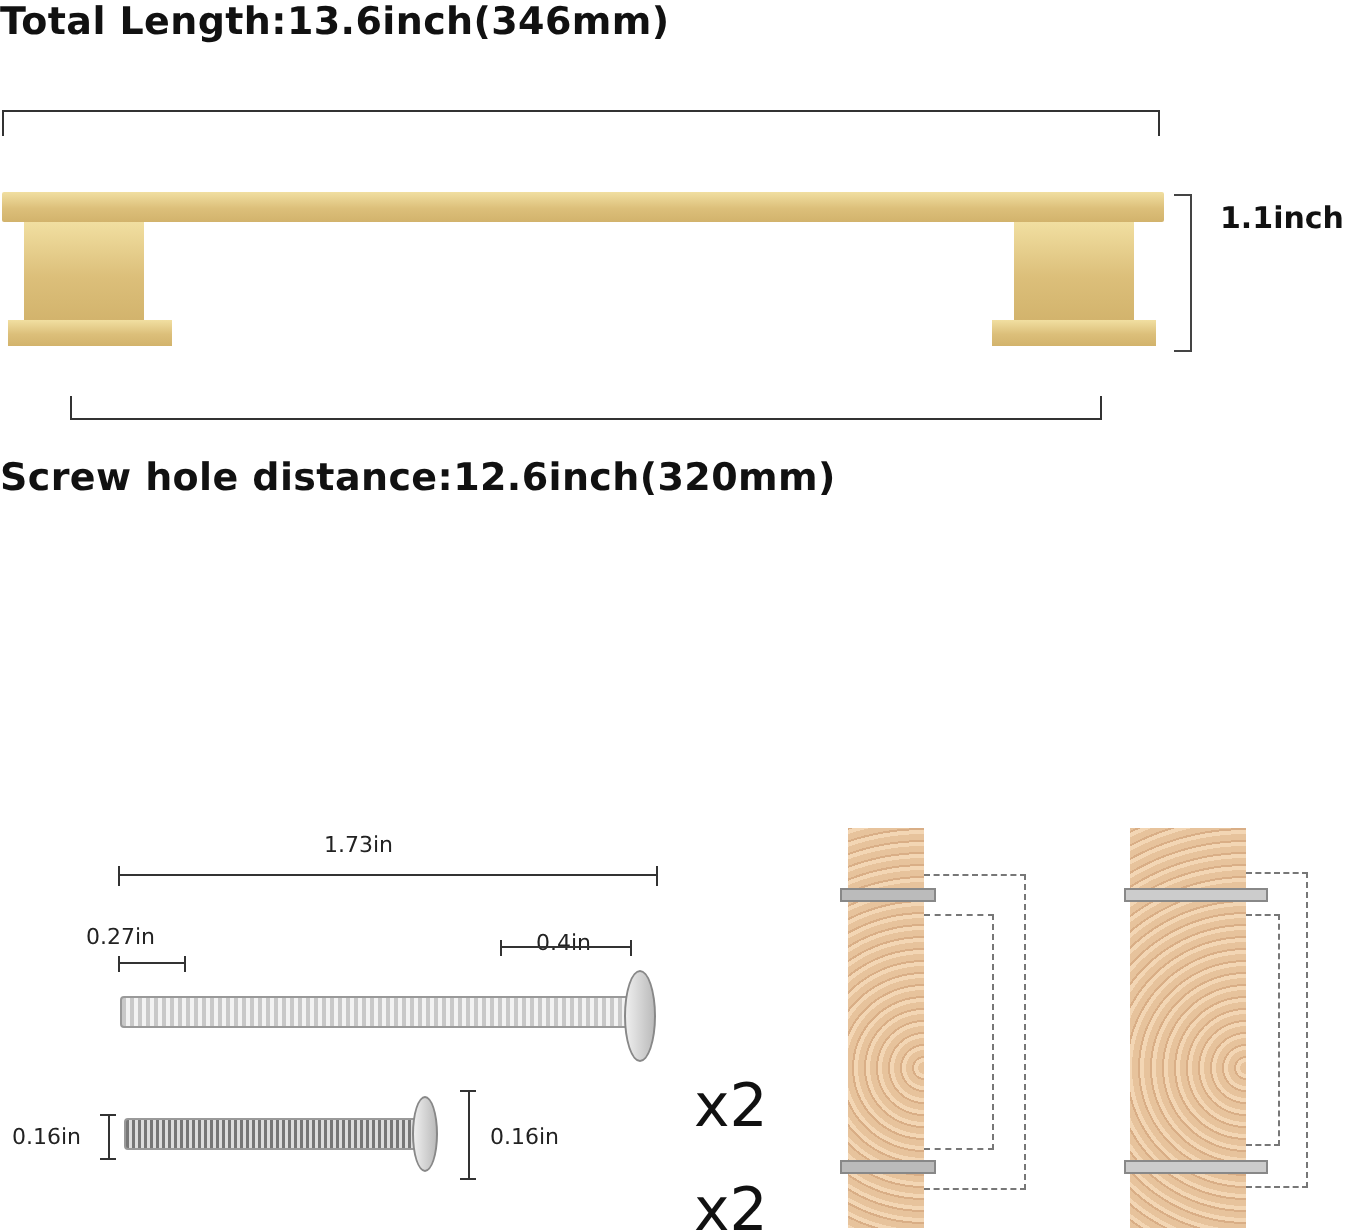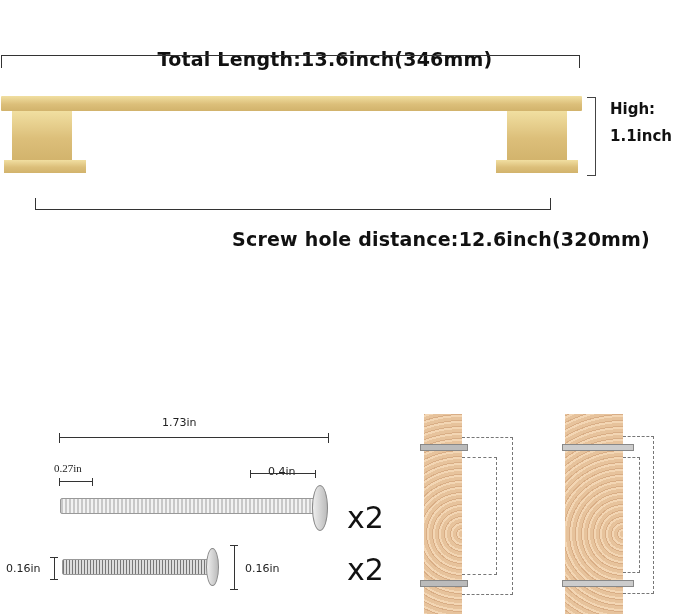--- a/index.html
+++ b/index.html
@@ -2,57 +2,56 @@
 <html><head>
 <meta charset="utf-8">
 <style>
   html, body { margin:0; padding:0; background:#ffffff; }
   body { width:679px; height:616px; position:relative; overflow:hidden;
          font-family:"DejaVu Sans", sans-serif; color:#111; }
   .abs { position:absolute; }
   .title { font-size:19px; font-weight:bold; letter-spacing:0.2px; white-space:nowrap; }
   .hl { font-size:15px; font-weight:bold; line-height:27px; }
   .sm { font-size:11px; color:#222; white-space:nowrap; }
-  .xl { font-size:30px; color:#111; white-space:nowrap; }
+  .xl { font-size:30px; color:#111; white-space:nowrap;margin-top:36px; }
   .gold { background:linear-gradient(#f1dfa1,#dcbf7a 55%,#d2b36c); }
   .wood { background:
      repeating-radial-gradient(circle at 100% 60%, #e7c39c 0 3px, #f3d6b4 3px 5px, #d9ae86 5px 6px);
   }
   .dash { border:1.5px dashed #777; }
 </style>
 </head>
 <body>
 
-<div class="abs title" style="left:0;width:650px;top:0;text-align:center;margin-top:48px;">Total Length:13.6inch(346mm)</div>
+<div class="abs title" style="left:0;width:650px;top:0;">Total Length:13.6inch(346mm)</div>
 
 <div class="abs" style="left:1px;top:55px;width:577px;height:12px;border-top:1.5px solid #333;border-left:1.5px solid #333;border-right:1.5px solid #333;"></div>
 
 <div class="abs" style="left:0;top:96px;width:584px;height:80px;">
   <div class="abs gold" style="left:1px;top:0;width:581px;height:15px;border-radius:1px;"></div>
   <div class="abs gold" style="left:12px;top:15px;width:60px;height:50px;"></div>
   <div class="abs gold" style="left:4px;top:64px;width:82px;height:13px;"></div>
   <div class="abs gold" style="left:507px;top:15px;width:60px;height:50px;"></div>
   <div class="abs gold" style="left:496px;top:64px;width:82px;height:13px;"></div>
 </div>
 
 <div class="abs" style="left:587px;top:97px;width:8px;height:77px;border-top:1.5px solid #444;border-right:1.5px solid #444;border-bottom:1.5px solid #444;"></div>
 <div class="abs hl" style="left:610px;top:96px;">
-  <div>High:</div>
   <div>1.1inch</div>
 </div>
 
 <div class="abs" style="left:35px;top:198px;width:514px;height:11px;border-bottom:1.5px solid #333;border-left:1.5px solid #333;border-right:1.5px solid #333;"></div>
-<div class="abs title" style="left:0;width:650px;top:228px;text-align:right;">Screw hole distance:12.6inch(320mm)</div>
+<div class="abs title" style="left:0;width:650px;top:228px;text-align:left;">Screw hole distance:12.6inch(320mm)</div>
 
 <div class="abs sm" style="left:162px;top:416px;text-align:center;">1.73in</div>
 <div class="abs" style="left:59px;top:433px;width:268px;height:10px;border-left:1.2px solid #333;border-right:1.2px solid #333;">
   <div style="position:absolute;left:0;right:0;top:4px;border-top:1.2px solid #333;"></div>
 </div>
 
-<div class="abs sm" style="left:54px;top:462px;font-family:Liberation Serif, serif;">0.27in</div>
+<div class="abs sm" style="left:43px;top:462px;">0.27in</div>
 <div class="abs" style="left:59px;top:478px;width:32px;height:8px;border-left:1px solid #333;border-right:1px solid #333;">
   <div style="position:absolute;left:0;right:0;top:3px;border-top:1px solid #333;"></div>
 </div>
 
 <div class="abs sm" style="left:268px;top:465px;">0.4in</div>
 <div class="abs" style="left:250px;top:470px;width:64px;height:8px;border-left:1px solid #333;border-right:1px solid #333;">
   <div style="position:absolute;left:0;right:0;top:3px;border-top:1px solid #333;"></div>
 </div>
 
 <div class="abs" style="left:60px;top:485px;width:270px;height:50px;">

